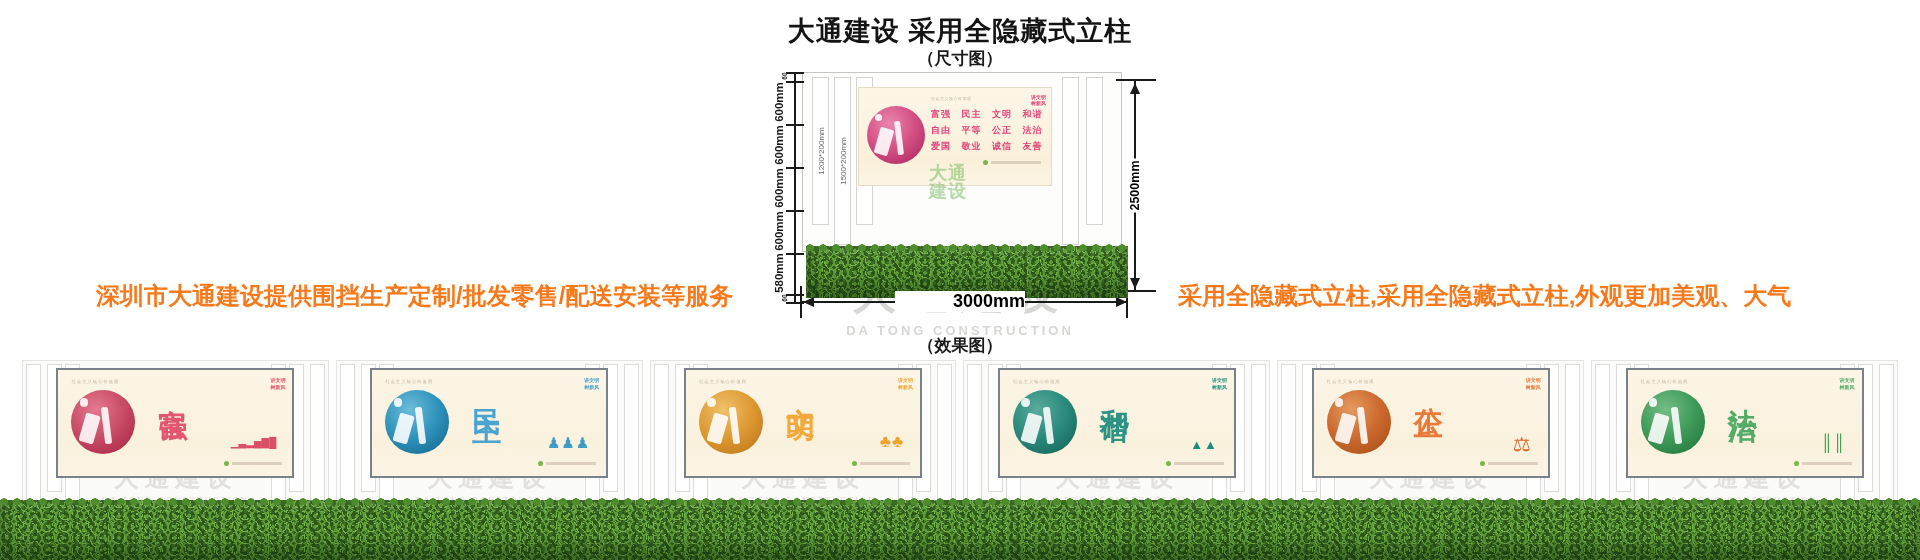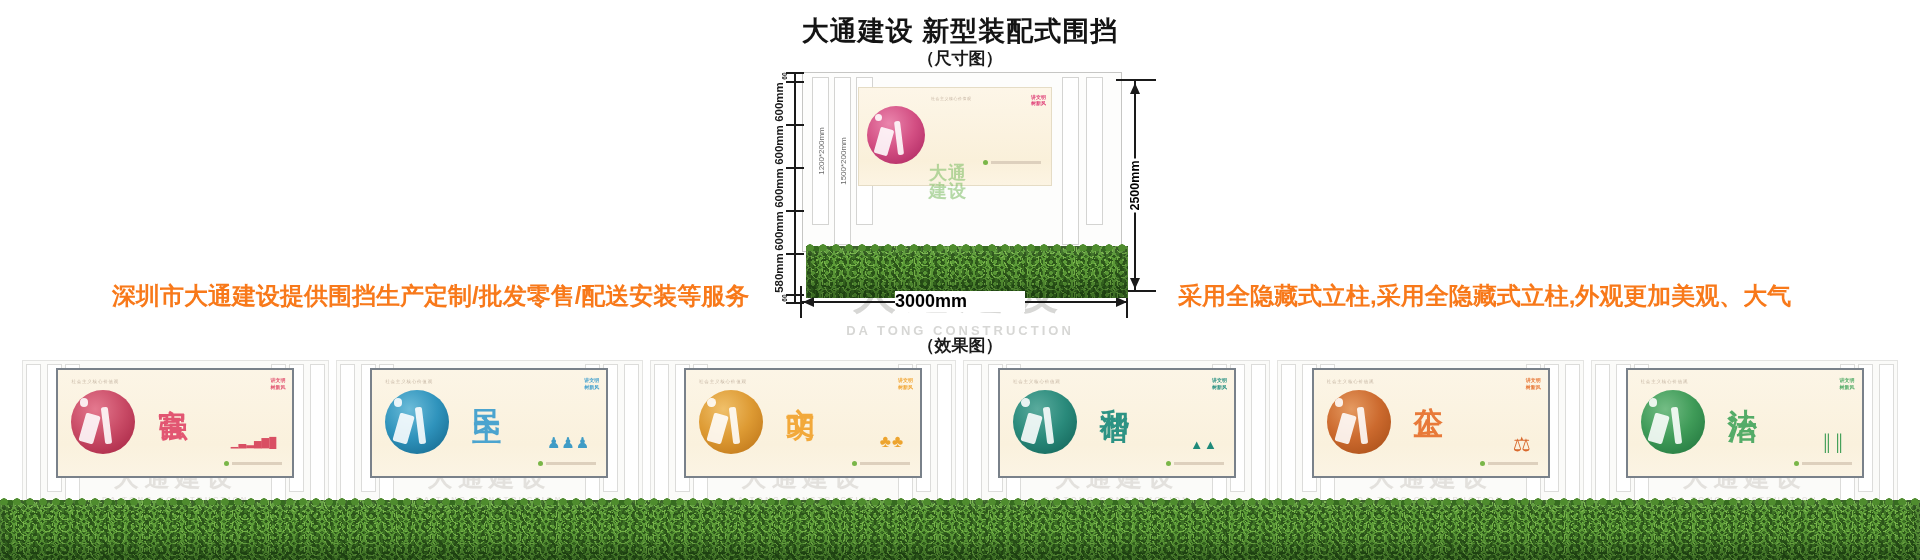--- a/index.html
+++ b/index.html
@@ -6,21 +6,21 @@
     font-family:"Liberation Sans","DejaVu Sans",sans-serif;position:relative;}
   i{display:block;position:absolute;}
 
   
   #title{position:absolute;left:0;right:0;top:13px;text-align:center;font-size:27px;font-weight:bold;color:#141414;letter-spacing:1px;}
   #dim-caption{position:absolute;left:0;right:0;top:47px;text-align:center;font-size:17px;font-weight:600;color:#1a1a1a;}
   #effect-caption{position:absolute;left:0;right:0;top:334px;text-align:center;font-size:17px;font-weight:600;color:#1a1a1a;z-index:5;}
 
   
   .promo{position:absolute;top:280px;font-size:24px;font-weight:bold;white-space:nowrap;z-index:6;}
-  #promo-left{left:112px;}
+  #promo-left{left:96px;}
   #promo-right{left:1178px;}
 
   
   .dimline{position:absolute;background:#1a1a1a;z-index:4;}
   #ldim-vline{left:794px;top:72px;width:2px;height:230px;}
   .tick{position:absolute;left:786px;width:18px;height:2px;background:#1a1a1a;z-index:4;}
   .tk0{top:72px}.tk1{top:81px}.tk2{top:124px}.tk3{top:167px}.tk4{top:210px}.tk5{top:253px}.tk6{top:294px}.tk7{top:302px}
   .ldim{position:absolute;transform:rotate(-90deg);text-align:center;font-weight:bold;color:#1a1a1a;z-index:4;}
   .ldim.big{left:757px;width:44px;height:16px;line-height:16px;font-size:11.5px;}
   .ldim.small{left:774px;width:22px;height:10px;line-height:10px;font-size:6.5px;}
@@ -66,21 +66,21 @@
   .arr{width:0;height:0;position:absolute;z-index:4;}
   .arr.up{border-left:5px solid transparent;border-right:5px solid transparent;border-bottom:11px solid #1a1a1a;left:1130px;top:83px;}
   .arr.down{border-left:5px solid transparent;border-right:5px solid transparent;border-top:11px solid #1a1a1a;left:1130px;top:278px;}
   .arr.left{border-top:5px solid transparent;border-bottom:5px solid transparent;border-right:11px solid #1a1a1a;left:803px;top:297px;}
   .arr.right{border-top:5px solid transparent;border-bottom:5px solid transparent;border-left:11px solid #1a1a1a;left:1116px;top:297px;}
   #hdim-label{position:absolute;left:1108px;top:177px;width:54px;height:17px;line-height:17px;text-align:center;
     transform:rotate(-90deg);font-size:12.5px;font-weight:bold;background:#fff;z-index:5;}
   #wdim-line{left:802px;top:301px;width:326px;height:2px;}
   .bracket{position:absolute;width:2px;height:32px;top:286px;background:#1a1a1a;z-index:4;}
   .bk-l{left:800px}.bk-r{left:1126px}
-  #wdim-label{position:absolute;left:895px;top:291px;width:130px;text-align:left;font-size:18px;font-weight:bold;background:#fff;z-index:5;}
+  #wdim-label{position:absolute;left:895px;top:291px;width:130px;text-align:right;font-size:18px;font-weight:bold;background:#fff;z-index:5;}
 
   
   #dg-wm{position:absolute;left:740px;top:264px;width:440px;text-align:center;color:#d7d7d5;z-index:0;}
   #dg-wm .cn{font-size:44px;font-weight:bold;letter-spacing:10px;}
   #dg-wm .en{font-size:13px;font-weight:bold;letter-spacing:3px;margin-top:0px;}
 
   
   .hedge{position:absolute;background-color:#3c6f24;z-index:4;
     background-image:
       repeating-radial-gradient(circle at 7px 5px,#5d9c38 0 1.6px,rgba(0,0,0,0) 1.6px 6px),
@@ -124,21 +124,21 @@
   .section:nth-child(1) .motif{font-size:10px;letter-spacing:0;bottom:28px;}
   .section:nth-child(2) .motif{font-size:15px;}
   .section:nth-child(3) .motif{font-size:17px;}
   .section:nth-child(4) .motif{font-size:13px;}
   .section:nth-child(5) .motif{font-size:20px;bottom:20px;}
   .section:nth-child(6) .motif{font-size:16px;}
 </style>
 </head>
 <body>
 
-<div id="title">大通建设 新型装配式围挡</div>
+<div id="title">大通建设 采用全隐藏式立柱</div>
 <div id="dim-caption">（尺寸图）</div>
 
 <div id="promo-left" class="promo" style="color: rgb(248, 121, 26);">深圳市大通建设提供围挡生产定制/批发零售/配送安装等服务</div>
 <div id="promo-right" class="promo" style="color: rgb(248, 121, 26);">采用全隐藏式立柱,采用全隐藏式立柱,外观更加美观、大气</div>
 
 <div id="dg-wm">
   <div class="cn">大通建设</div>
   <div class="en">DA TONG CONSTRUCTION</div>
 </div>
 
@@ -158,20 +158,25 @@
 <div id="dposter">
   <div class="cap">社会主义核心价值观</div>
   <div class="badge" style="color: rgb(224, 69, 123);">
     <span>讲文明</span>
     <span>树新风</span>
   </div>
   <div class="circle" style="--cl: #ea86ad; --cm: #d34f83; --cd: #a8215c;">
     <i class="d1"></i>
     <i class="d2"></i>
     <i class="d3"></i>
+  </div>
+  <div class="rows" style="color: rgb(224, 69, 123);">
+    <div class="row">富强 民主 文明 和谐</div>
+    <div class="row">自由 平等 公正 法治</div>
+    <div class="row">爱国 敬业 诚信 友善</div>
   </div>
   <div class="dotline">
       <i class="dot"></i>
       <i class="ln"></i>
     </div>
   <div class="gwm">大通建设</div>
 </div>
 
 <div id="ldim-vline" class="dimline"></div>
 <div class="tick tk0"></div>

